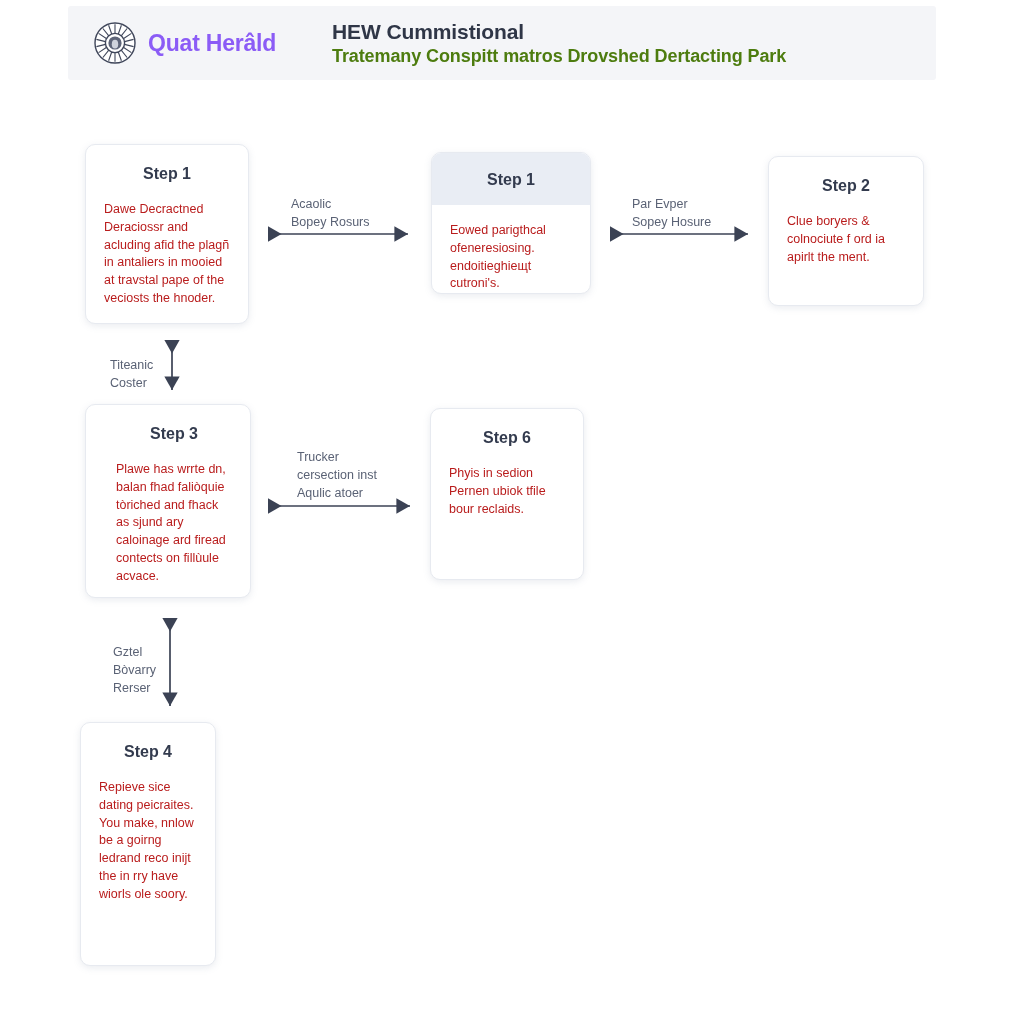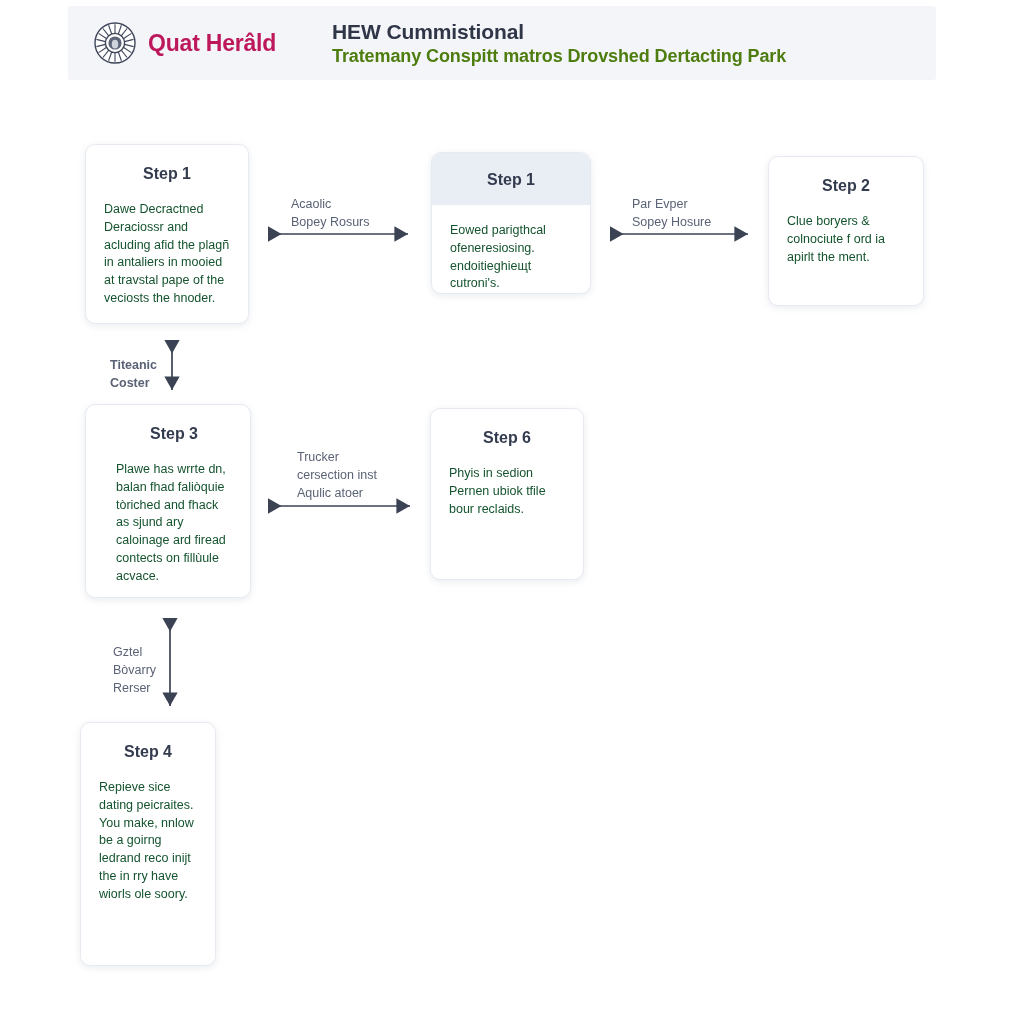--- a/index.html
+++ b/index.html
@@ -36,21 +36,21 @@
     flex: 0 0 auto;
   }
   .brand-logo {
     width: 42px;
     height: 42px;
     flex: 0 0 auto;
   }
   .brand-name {
     font-size: 23px;
     font-weight: 600;
-    color: #be185d;
+    color: #8b5cf6;
     letter-spacing: -0.2px;
     white-space: nowrap;
   }
   .header-text {
     display: flex;
     flex-direction: column;
     justify-content: center;
     gap: 2px;
     margin-left: 6px;
   }
@@ -98,21 +98,21 @@
   }
   .card.banner .card-title {
     background: #e9edf4;
     padding-top: 18px;
     padding-bottom: 16px;
     margin: 0;
   }
   .card-body {
     font-size: 12.5px;
     line-height: 1.42;
-    color: #14532d;
+    color: #b91c1c;
     padding: 14px 18px 10px 18px;
   }
   .card.banner .card-body {
     padding-top: 17px;
   }
 
   #card-step1-a { left: 85px;  top: 144px; width: 164px; height: 180px; }
   #card-step1-b { left: 431px; top: 152px; width: 160px; height: 142px; }
   #card-step2   { left: 768px; top: 156px; width: 156px; height: 150px; }
   #card-step3   { left: 85px;  top: 404px; width: 166px; height: 194px; padding-left: 12px; }
@@ -122,21 +122,21 @@
   
   .conn-label {
     position: absolute;
     font-size: 12.5px;
     line-height: 1.42;
     color: #5a6275;
     white-space: nowrap;
   }
   #label-a { left: 291px; top: 196px; }
   #label-b { left: 632px; top: 196px; }
-  #label-c { left: 110px; top: 357px; font-weight: bold; }
+  #label-c { left: 110px; top: 357px; }
   #label-d { left: 297px; top: 449px; }
   #label-e { left: 113px; top: 644px; }
 
   svg.connectors {
     position: absolute;
     left: 0; top: 0;
     width: 1024px;
     height: 1024px;
     pointer-events: none;
   }

